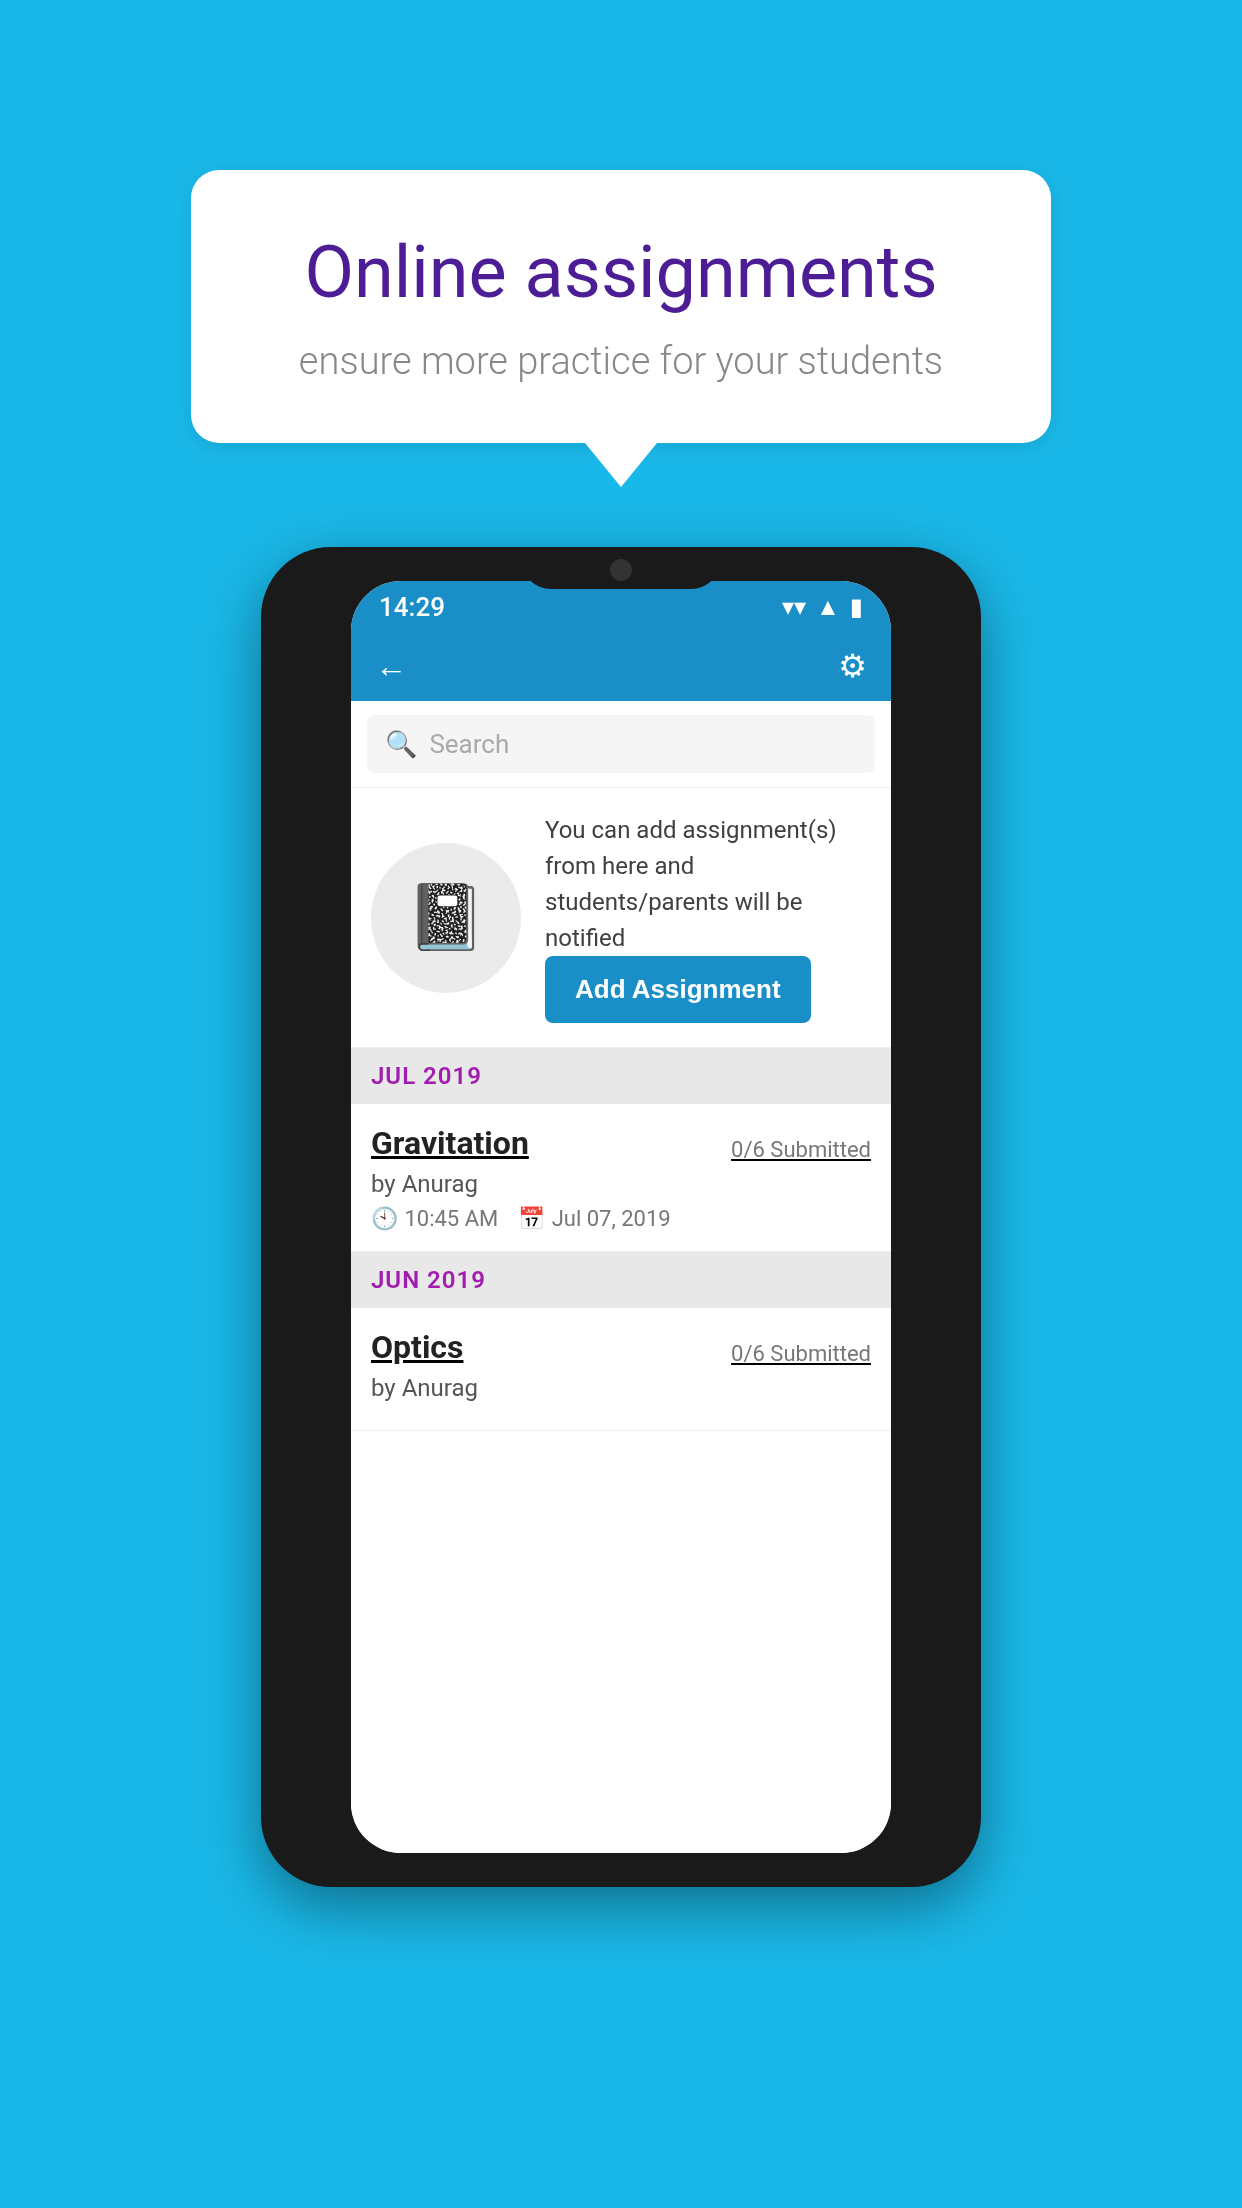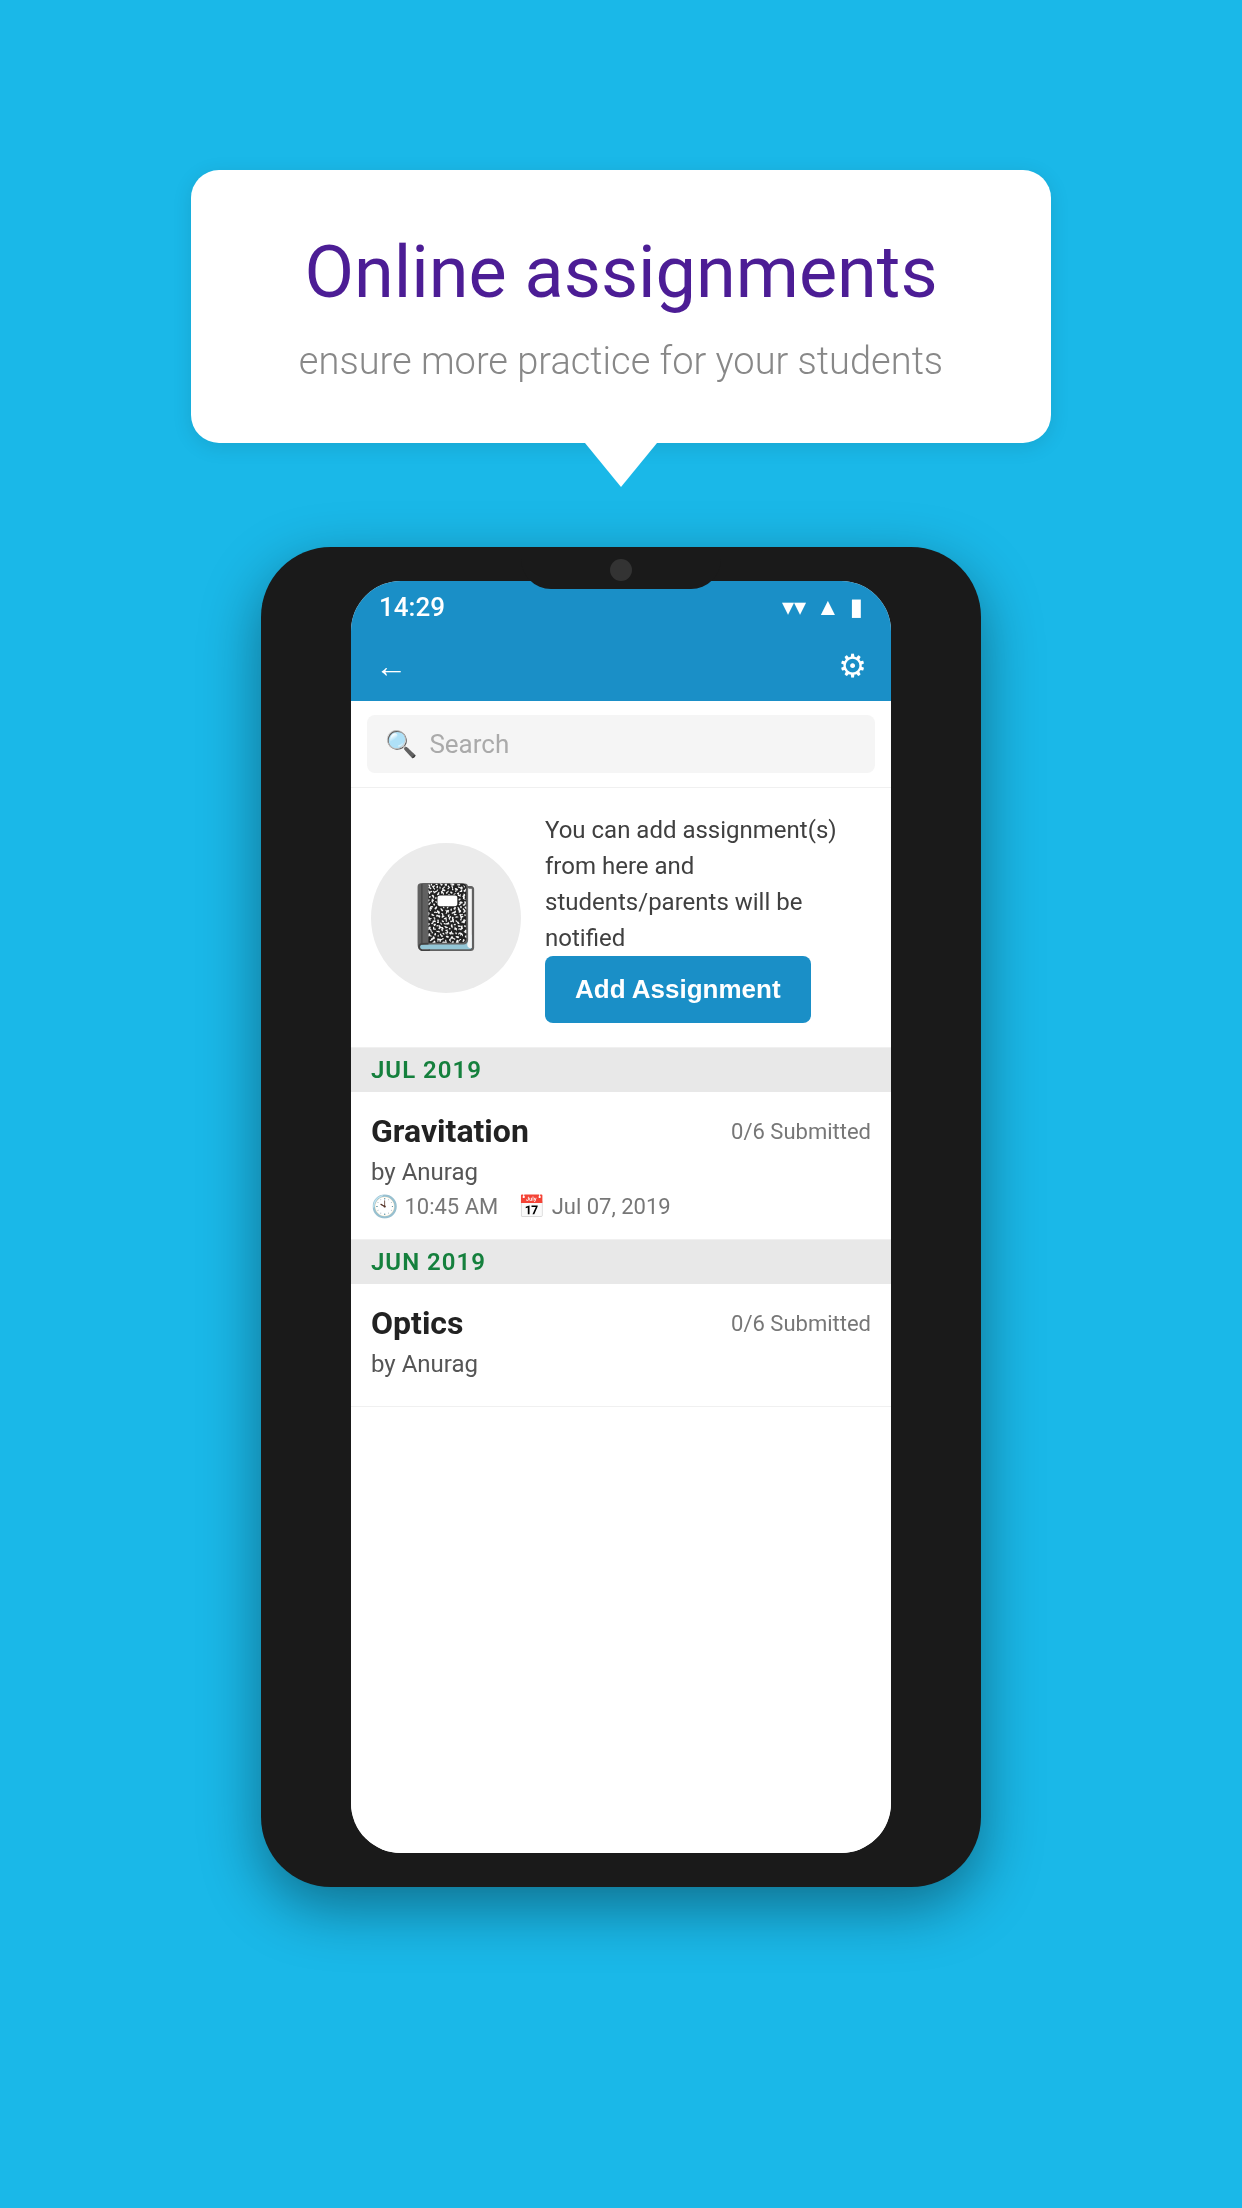--- a/index.html
+++ b/index.html
@@ -283,39 +283,40 @@
       padding: 18px 30px;
       font-size: 26px;
       font-weight: 600;
       cursor: pointer;
       display: inline-block;
     }
 
     
     .month-header {
       background: #e8e8e8;
-      padding: 8px 20px;
+      padding: 14px 20px;
       font-size: 24px;
-      color: #15803d;
+      color: #a21caf;
       font-weight: 600;
       letter-spacing: 1px;
     }
 
     
     .assignment-item {
       padding: 20px 20px;
       background: white;
       border-bottom: 1px solid #f0f0f0;
     }
 
     .assignment-row-top {
       display: flex;
       justify-content: space-between;
-      align-items: center;
+      align-items: flex-end;
       margin-bottom: 8px;
+      text-decoration: underline;
     }
 
     .assignment-name {
       font-size: 32px;
       font-weight: 700;
       color: #222;
     }
 
     .assignment-submitted {
       font-size: 22px;

